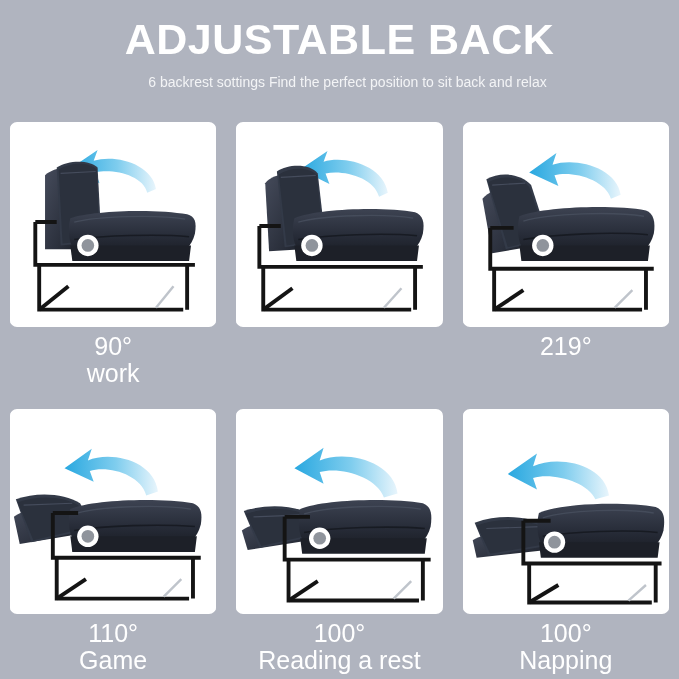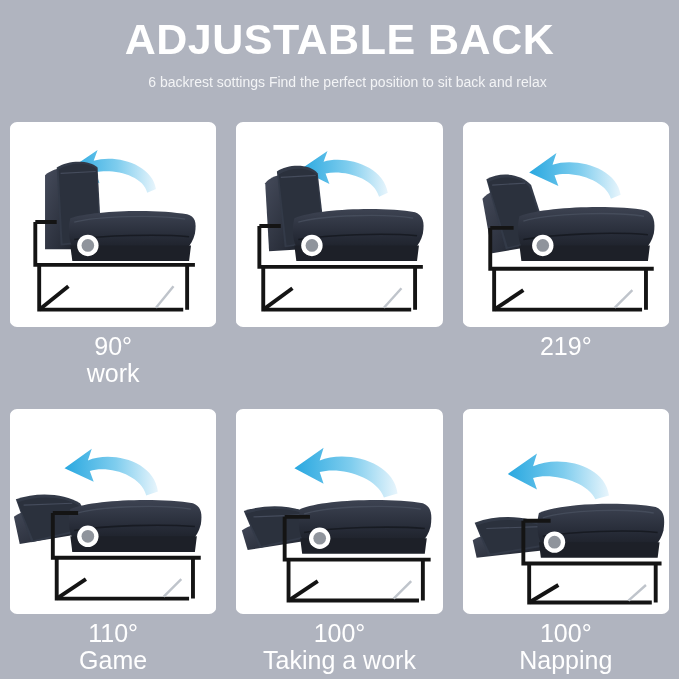--- a/index.html
+++ b/index.html
@@ -394,21 +394,21 @@
             <path d="M162 192 L180 174"></path>
           </g>
           <g>
             <circle cx="86" cy="130" r="11" fill="#ffffff"></circle>
             <circle cx="86" cy="130" r="6.5" fill="#8f949c"></circle>
           </g>
         </svg>
       </div>
       <div class="caption">
         <span class="angle">100°</span>
-        <span class="use">Taking a work</span>
+        <span class="use">Reading a rest</span>
       </div>
     </div>
 
     <div class="cell">
       <div class="photo">
         <svg viewBox="0 0 212 205" xmlns="http://www.w3.org/2000/svg">
           <defs>
             <linearGradient id="ar6" x1="1" y1="0.5" x2="0" y2="0.5">
               <stop offset="0%" stop-color="#e8f5fc"></stop>
               <stop offset="45%" stop-color="#7fcdee"></stop>

